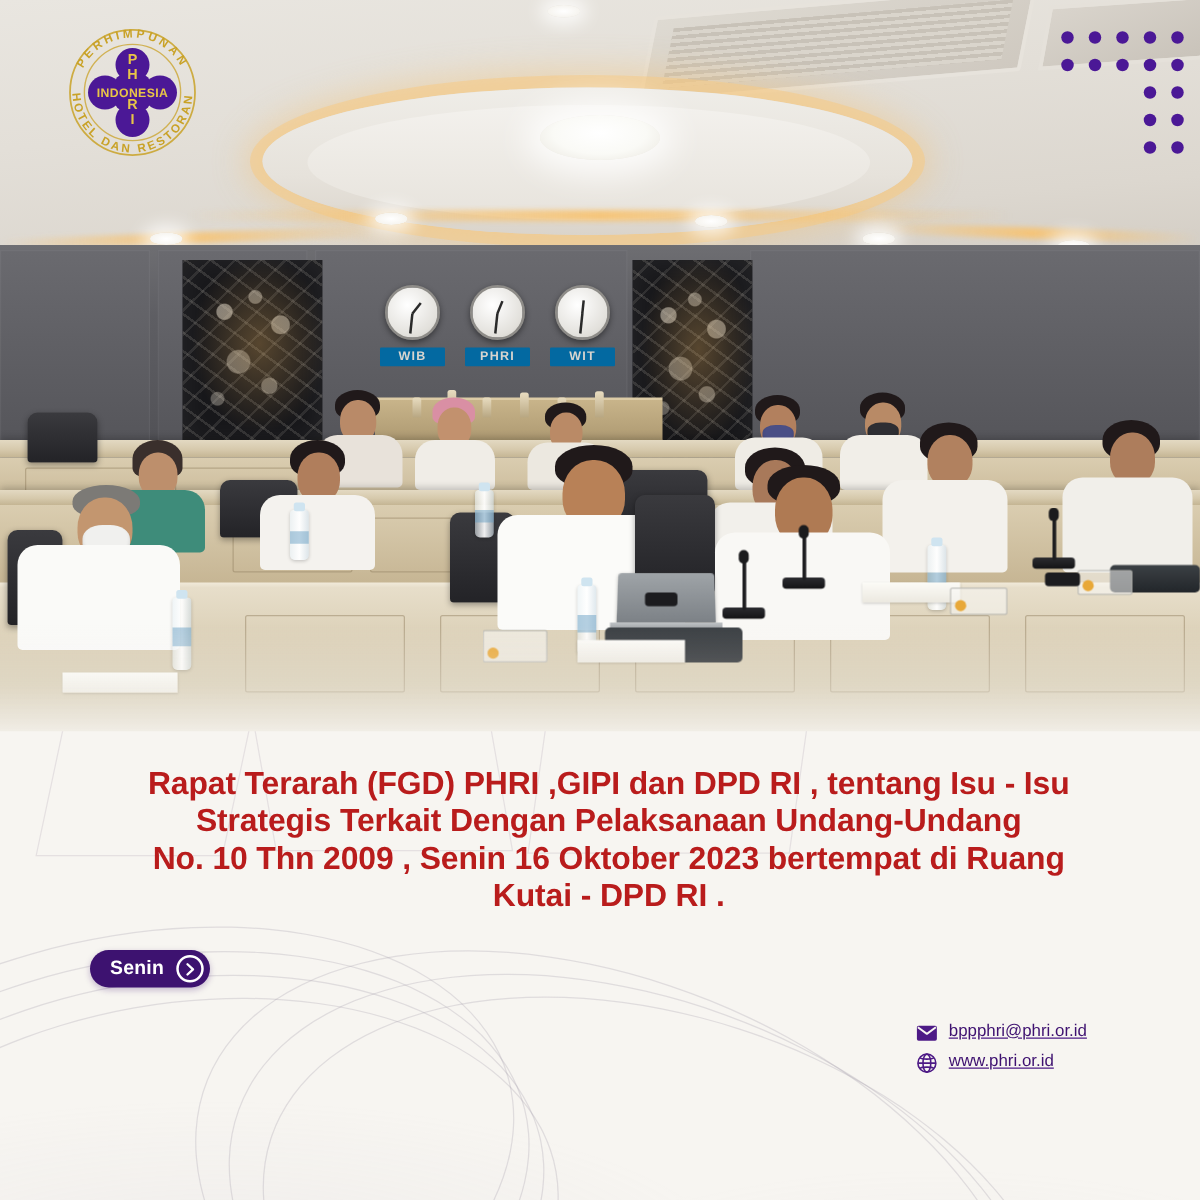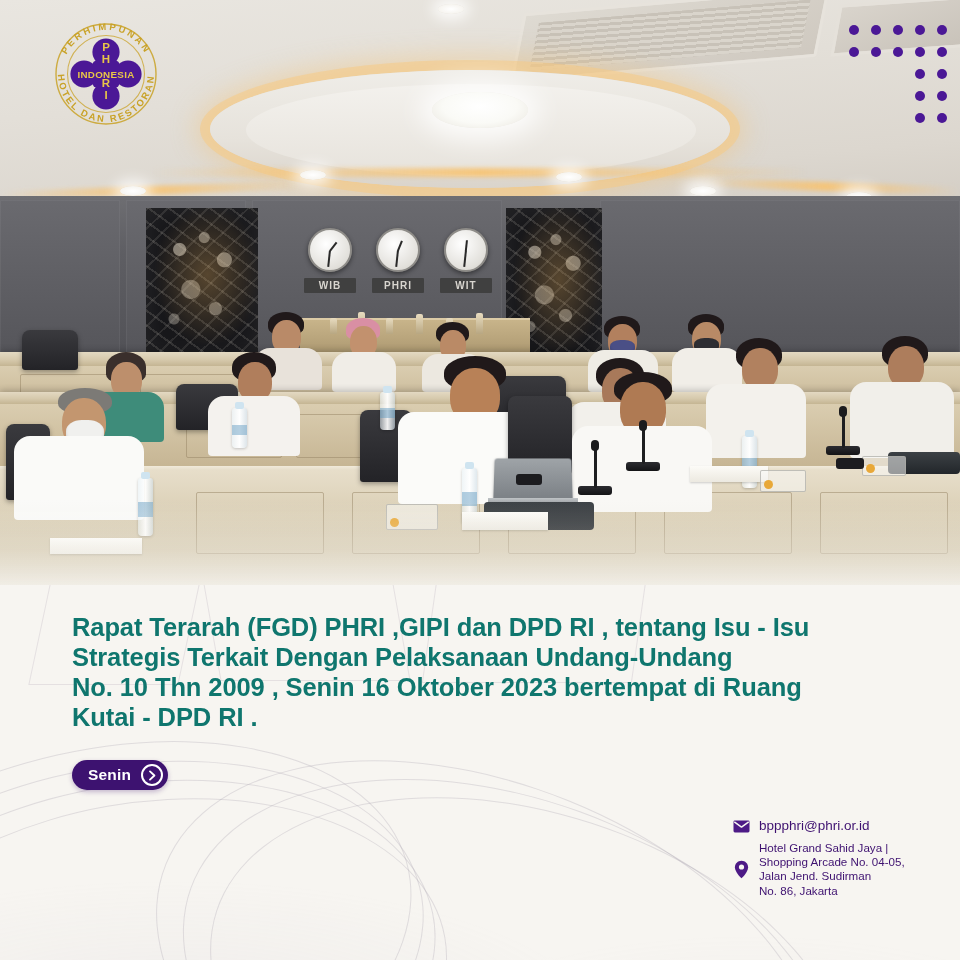--- a/index.html
+++ b/index.html
@@ -65,21 +65,21 @@
       repeating-linear-gradient(-44deg, rgba(200,195,185,.13) 0 2px, transparent 2px 14px);}
   .carve:after { content:""; position:absolute; inset:0;
     background:radial-gradient(ellipse at 55% 45%, rgba(236,180,96,.30), transparent 62%); }
 
   .clock { position:absolute; width:44px; height:44px; border-radius:50%;
     background:radial-gradient(circle at 40% 35%,#FFFFFF,#E2E0DB 70%,#C9C6C0 100%);
     border:2px solid #8E8C88; box-shadow:0 2px 5px rgba(0,0,0,.45); }
   .clock i { position:absolute; left:50%; top:50%; background:#2A2A2A; transform-origin:0 50%; }
   .clock .hh { width:11px; height:2.4px; }
   .clock .mh { width:16px; height:1.8px; }
-  .clock-lbl { position:absolute; width:52px; height:15px; background:#404040;
+  .clock-lbl { position:absolute; width:52px; height:15px; background:#0369a1;
     color:#D8D5CF; font-size:10px; font-weight:700; letter-spacing:1px;
     display:flex; align-items:center; justify-content:center; border-radius:1px; }
 
   .credenza { position:absolute; left:300px; top:318px; width:230px; height:34px;
     background:linear-gradient(180deg,#C8B48A,#AE9A72); border-top:2px solid #DCCBA6; }
   .trophy { position:absolute; width:7px; height:16px; bottom:18px;
     background:linear-gradient(180deg,#E8DCC0,#B8A782); border-radius:2px 2px 0 0; }
 
   
   .deskrow { position:absolute; background:linear-gradient(180deg,#E3D9C2 0%,#D6C9AC 55%,#C4B593 100%);
@@ -131,34 +131,34 @@
   .panel { position:absolute; left:0; top:585px; width:960px; height:375px; background:#F7F5F1; overflow:hidden; }
   .panel-tex { position:absolute; inset:0; opacity:.5;
     background:
       radial-gradient(ellipse 700px 240px at 18% 118%, rgba(196,190,200,.30), transparent 62%),
       radial-gradient(ellipse 560px 200px at 78% 126%, rgba(196,190,200,.22), transparent 62%); }
   .swirl { position:absolute; border:1px solid rgba(168,162,176,.30); border-radius:50%; }
   .geo { position:absolute; border:1px solid rgba(176,168,182,.26); }
 
   
   .headline { position:absolute; left:72px; top:612px; width:830px;
-    font-size:25.5px; font-weight:700; line-height:30px; color:#0f766e;
-    letter-spacing:-0.1px; white-space:pre-line; }
+    font-size:25.5px; font-weight:700; line-height:30px; color:#b91c1c;
+    letter-spacing:-0.1px; white-space:pre-line;text-align:center; }
 
   
   .swipe { position:absolute; left:72px; top:760px; height:30px; padding:0 5px 0 16px;
     display:inline-flex; align-items:center; gap:10px;
     background:#3D1270; border-radius:16px; box-shadow:0 2px 5px rgba(61,18,112,.28); }
   .swipe-lbl { color:#FFFFFF; font-size:15.5px; font-weight:600; letter-spacing:.2px; }
   .swipe-circ { width:22px; height:22px; border-radius:50%; border:2px solid #FFFFFF;
     display:flex; align-items:center; justify-content:center; }
 
   
   .contacts { position:absolute; left:732px; top:817px; width:222px; color:#4D1A86; }
-  .crow { display:flex; align-items:center; gap:9px; margin-bottom:6px; }
+  .crow { display:flex; align-items:flex-start; gap:9px; margin-bottom:6px;text-decoration:underline; }
   .crow .ico { width:18px; min-width:18px; height:18px; display:flex; align-items:center; justify-content:center; }
   .crow .txt { font-size:13.5px; line-height:16px; font-weight:400; color:#3E1170; }
   .crow.addr .txt { font-size:11.6px; line-height:14.2px; white-space:pre-line; }
   .crow.addr .ico { margin-top:1px; }
 
   
   .logo { position:absolute; left:48px; top:16px; width:116px; height:116px; }
   .logo svg { display:block; }
 
   
@@ -390,33 +390,33 @@
     <div class="crow">
       <span class="ico">
         <svg width="17" height="13" viewBox="0 0 17 13">
           <rect x="0.5" y="0.5" width="16" height="12" rx="1.4" fill="#4D1A86"></rect>
           <path d="M1.3 1.8L8.5 7.1L15.7 1.8" stroke="#F7F5F1" stroke-width="1.5" fill="none" stroke-linejoin="round"></path>
         </svg>
       </span>
       <span class="txt">bppphri@phri.or.id</span>
     </div>
 
-
-    <div class="crow addr">
+    <div class="crow">
       <span class="ico">
-        <svg width="15" height="19" viewBox="0 0 15 19">
-          <path d="M7.5 0.7C3.8 0.7 0.9 3.6 0.9 7.2c0 4.9 6.6 11.1 6.6 11.1s6.6-6.2 6.6-11.1C14.1 3.6 11.2 0.7 7.5 0.7z" fill="#4D1A86"></path>
-          <circle cx="7.5" cy="7" r="2.6" fill="#F7F5F1"></circle>
+        <svg width="17" height="17" viewBox="0 0 18 18" fill="none" stroke="#4D1A86" stroke-width="1.35">
+          <circle cx="9" cy="9" r="7.6"></circle>
+          <ellipse cx="9" cy="9" rx="3.3" ry="7.6"></ellipse>
+          <line x1="1.6" y1="9" x2="16.4" y2="9"></line>
+          <path d="M3.2 4.6C5 5.9 12.9 6 14.8 4.6"></path>
+          <path d="M3.2 13.4C5 12.1 12.9 12 14.8 13.4"></path>
         </svg>
       </span>
-      <span class="txt">Hotel Grand Sahid Jaya |
-Shopping Arcade No. 04-05,
-Jalan Jend. Sudirman
-No. 86, Jakarta</span>
-    </div>
+      <span class="txt">www.phri.or.id</span>
+    </div>
+
   </div>
 
   <div class="logo">
     <svg width="116" height="116" viewBox="0 0 116 116">
       <defs>
         <path id="arcTop" d="M 14,58 A 44,44 0 0 1 102,58"></path>
         <path id="arcBot" d="M 10,58 A 48,48 0 0 0 106,58"></path>
       </defs>
       <circle cx="58" cy="58" r="50" fill="none" stroke="#C9A227" stroke-width="1.4" opacity=".85"></circle>
       <circle cx="58" cy="58" r="38.5" fill="none" stroke="#C9A227" stroke-width="1.1" opacity=".75"></circle>

